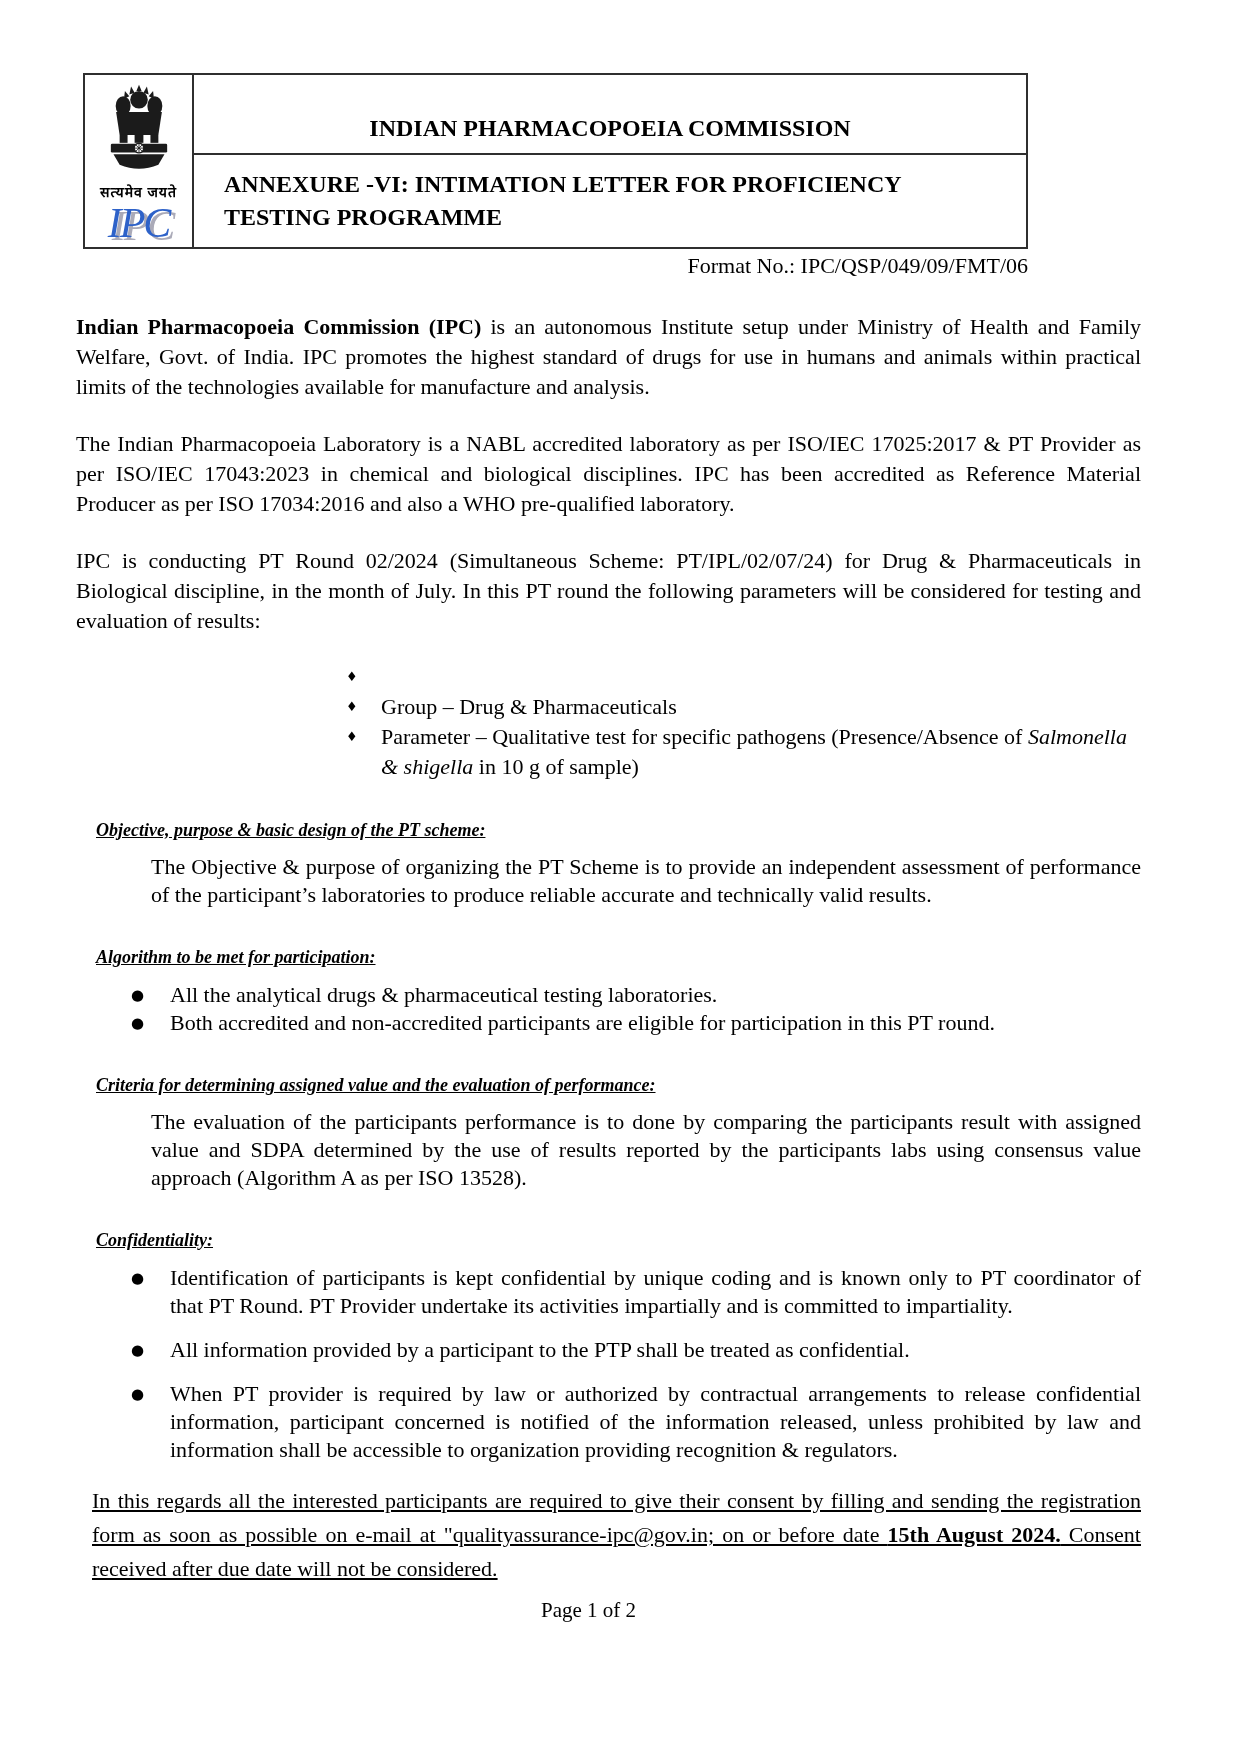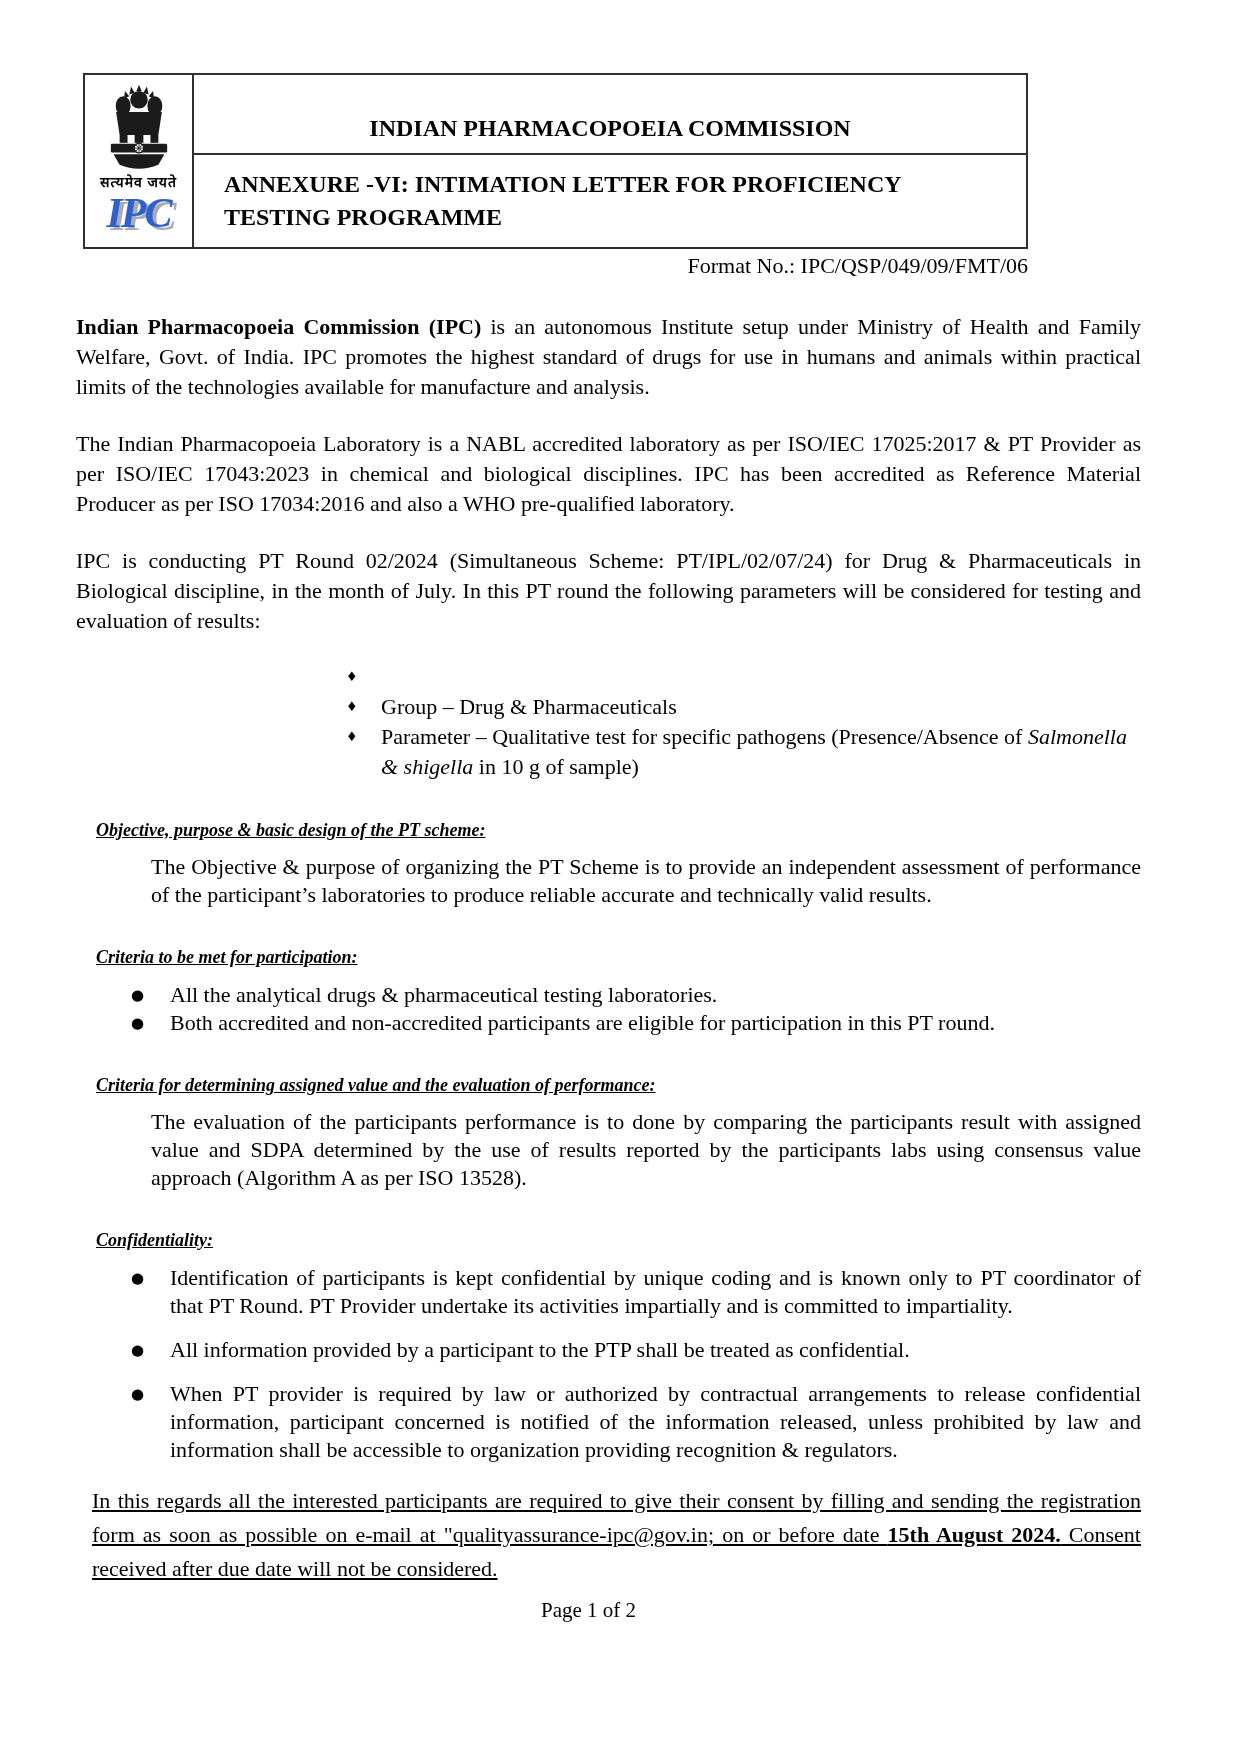--- a/index.html
+++ b/index.html
@@ -38,23 +38,23 @@
     font-weight: bold; font-size: 24px; margin-top: 28px;
   }
   .annex-cell {
     display: flex; align-items: center; justify-content: center;
     text-align: left;
     font-weight: bold; font-size: 24px;
     line-height: 33px;
     padding: 0 30px;
   }
   .emblem { width: 80px; height: 88px; }
-  .motto { font-size: 14px; font-weight: bold; margin-top: 1px; letter-spacing: 1px; }
+  .motto { font-size: 14px; font-weight: bold; margin-top: 11px; letter-spacing: 1px; }
   .ipc-acronym {
-    font-size: 42px; font-weight: bold; font-style: italic;
+    font-size: 42px; font-weight: normal; font-style: italic;
     color: #2e62c9; letter-spacing: -2px; line-height: 44px;
     text-shadow: 4px 3px 0 #aaaab8;
   }
   
   .format-line {
     position: absolute;
     left: 83px; top: 253px;
     width: 945px;
     text-align: right;
     font-size: 22px;
@@ -177,21 +177,21 @@
       </div>
       <div class="diamond-item">
         <span class="glyph">♦</span>
         <span class="txt"><span>Parameter – Qualitative test for specific pathogens (Presence/Absence of </span><span class="i">Salmonella &amp; shigella</span><span> in 10 g of sample)</span></span>
       </div>
     </div>
 
     <div class="sec-heading">Objective, purpose &amp; basic design of the PT scheme:</div>
     <p class="sub-par">The Objective &amp; purpose of organizing the PT Scheme is to provide an independent assessment of performance of the participant’s laboratories to produce reliable accurate and technically valid results.</p>
 
-    <div class="sec-heading">Criteria to be met for participation: </div>
+    <div class="sec-heading">Algorithm to be met for participation: </div>
     <div class="round-list">
       <div class="round-item">
         <span class="glyph">●</span>
         <span class="txt">All the analytical drugs &amp; pharmaceutical testing laboratories.</span>
       </div>
       <div class="round-item">
         <span class="glyph">●</span>
         <span class="txt">Both accredited and non-accredited participants are eligible for participation in this PT round.</span>
       </div>
     </div>

